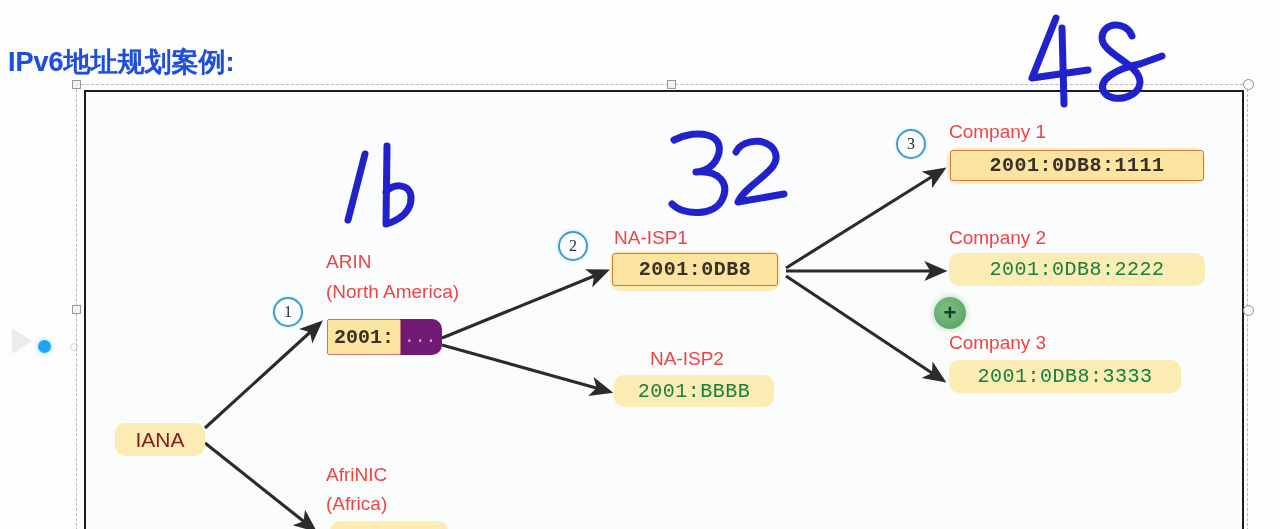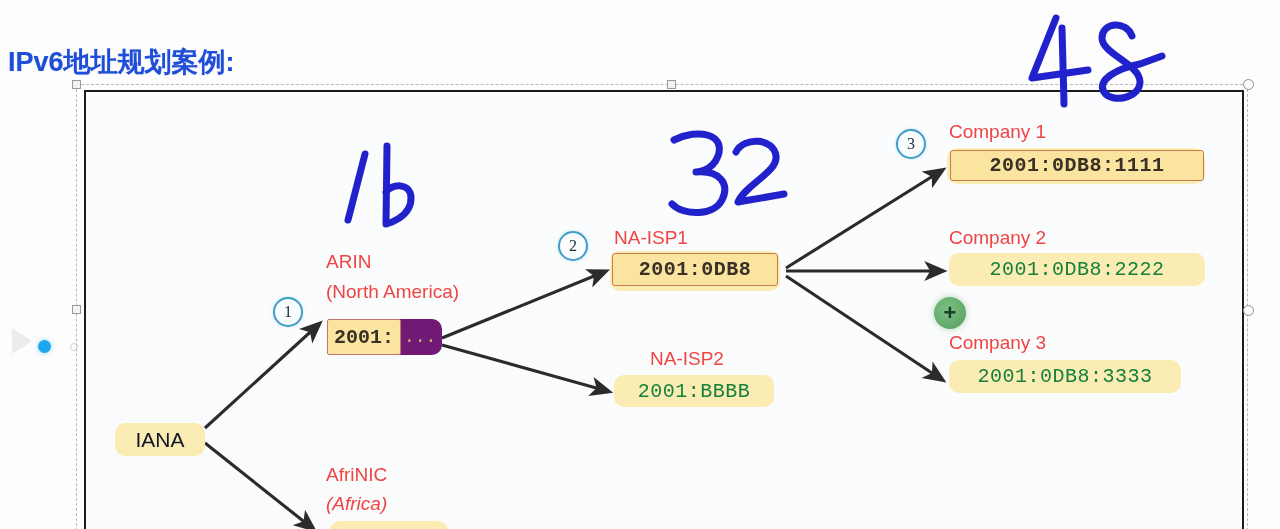--- a/index.html
+++ b/index.html
@@ -43,21 +43,21 @@
     line-height:23px;
   }
   .pill{
     position:absolute;background:#fbe9a8;border-radius:9px;
     display:flex;align-items:center;justify-content:center;
     font-family:"Liberation Mono","DejaVu Sans Mono",monospace;
     white-space:nowrap;box-sizing:border-box;
   }
   .pill.plain{
     font-family:"Liberation Sans","DejaVu Sans",sans-serif;
-    font-size:21px;color:#0f172a;
+    font-size:21px;color:#7f1d1d;
   }
   .pill.faded{color:#15803d;font-size:20px;letter-spacing:.5px;}
   .pill.boxed{
     background:#fbe3a0;border:1.5px solid #c87b4a;border-radius:3px;
     color:#3a3126;font-weight:bold;font-size:20px;letter-spacing:.5px;
   }
   .pill.softglow{
     background:#fbecb4;border-radius:10px;
   }
 
@@ -189,21 +189,21 @@
   <div class="pill plain softglow" style="left:115px;top:423px;width:90px;height:33px;">IANA</div>
 
   <div class="node-label" style="left:326px;top:250px;">ARIN</div>
   <div class="node-label" style="left:326px;top:280px;">(North America)</div>
   <div class="combo" style="left:327px;top:319px;width:115px;height:36px;">
     <span class="head">2001:</span>
     <span class="tail">...</span>
   </div>
 
   <div class="node-label" style="left:326px;top:463px;">AfriNIC</div>
-  <div class="node-label" style="left:326px;top:492px;font-style:italic;">(Africa)</div>
+  <div class="node-label" style="left:326px;top:492px;">(Africa)</div>
   <div class="pill softglow" style="left:330px;top:521px;width:118px;height:26px;"></div>
 
   <div class="node-label" style="left:614px;top:226px;">NA-ISP1</div>
   <div class="pill softglow" style="left:610px;top:251px;width:170px;height:40px;"></div>
   <div class="pill boxed" style="left:612px;top:253px;width:166px;height:33px;font-family:Liberation Mono, monospace;">2001:0DB8</div>
 
   <div class="node-label" style="left:650px;top:347px;">NA-ISP2</div>
   <div class="pill faded softglow" style="left:614px;top:375px;width:160px;height:32px;">2001:BBBB</div>
 
   <div class="node-label" style="left:949px;top:120px;">Company 1</div>

